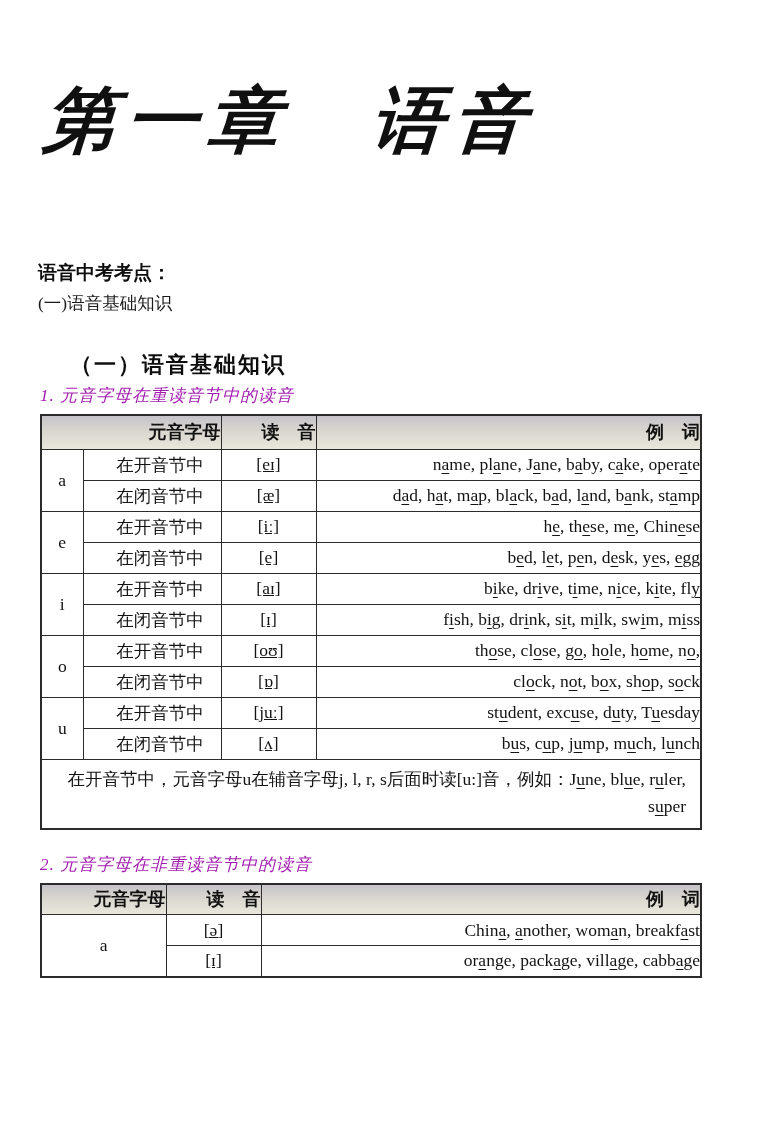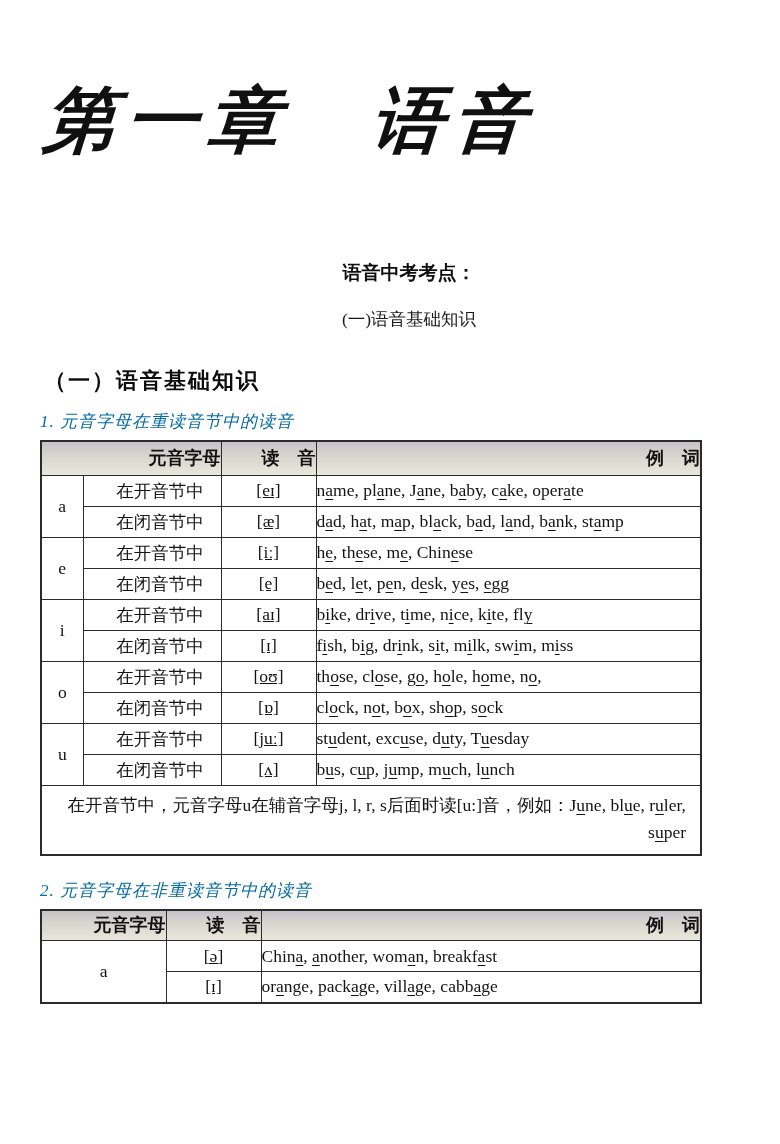--- a/index.html
+++ b/index.html
@@ -20,42 +20,42 @@
     font-weight: 900;
     font-style: italic;
     line-height: 102px;
     letter-spacing: 10px;
     transform: skewX(-4deg);
     transform-origin: left bottom;
     white-space: nowrap;
     color: #101010;
   }
 
-  .intro { margin: 88px 0 0 38px; text-align: center; }
+  .intro { margin: 88px 0 0 38px; }
   .intro-heading {
     font-family: "Liberation Sans", "DejaVu Sans", sans-serif;
     font-size: 19px; font-weight: 700; color: #0e0e0e;
   }
-  .intro-items { margin-top: 19px; }
+  .intro-items { margin-top: 3px; }
   .intro-item {
     font-size: 17.5px; line-height: 29px; color: #1a1a1a;
   }
 
   .section-heading {
-    margin: 32px 0 0 44px;
+    margin: 32px 0 0 70px;
     font-family: "Liberation Sans", "DejaVu Sans", sans-serif;
     font-size: 22px; font-weight: 700; letter-spacing: 2px; color: #0d0d0d;
   }
 
   .table-caption {
-    margin: 14px 0 0 40px;
+    margin: 4px 0 0 40px;
     font-size: 17px;
     font-style: italic;
     letter-spacing: 1px;
-    color: #0369a1;
+    color: #a21caf;
   }
   .table-caption.second { margin-top: 23px; }
 
   table {
     border-collapse: collapse;
     margin: 7px 0 0 40px;
     width: 660px;
     table-layout: fixed;
   }
   table, th, td { border: 1px solid #2b2b2b; }
@@ -70,21 +70,21 @@
   tbody td {
     height: 31px;
     font-size: 17.5px;
     vertical-align: middle;
     color: #131313;
     background: #fff;
   }
   td.letter-cell   { text-align: center; }
   td.syllable-cell { text-align: center; padding-left: 16px; }
   td.sound-cell    { text-align: center; text-decoration: underline; }
-  td.examples-cell { text-align: left; padding-left: 0; }
+  td.examples-cell { text-align: right; padding-left: 0; }
   tr.footnote-row td {
     text-align: right;
     padding: 6px 14px 8px 14px;
     line-height: 27px;
     height: auto;
   }
   
   .t1 col.c-letter   { width: 42px; }
   .t1 col.c-syllable { width: 138px; }
   .t1 col.c-sound    { width: 95px; }

